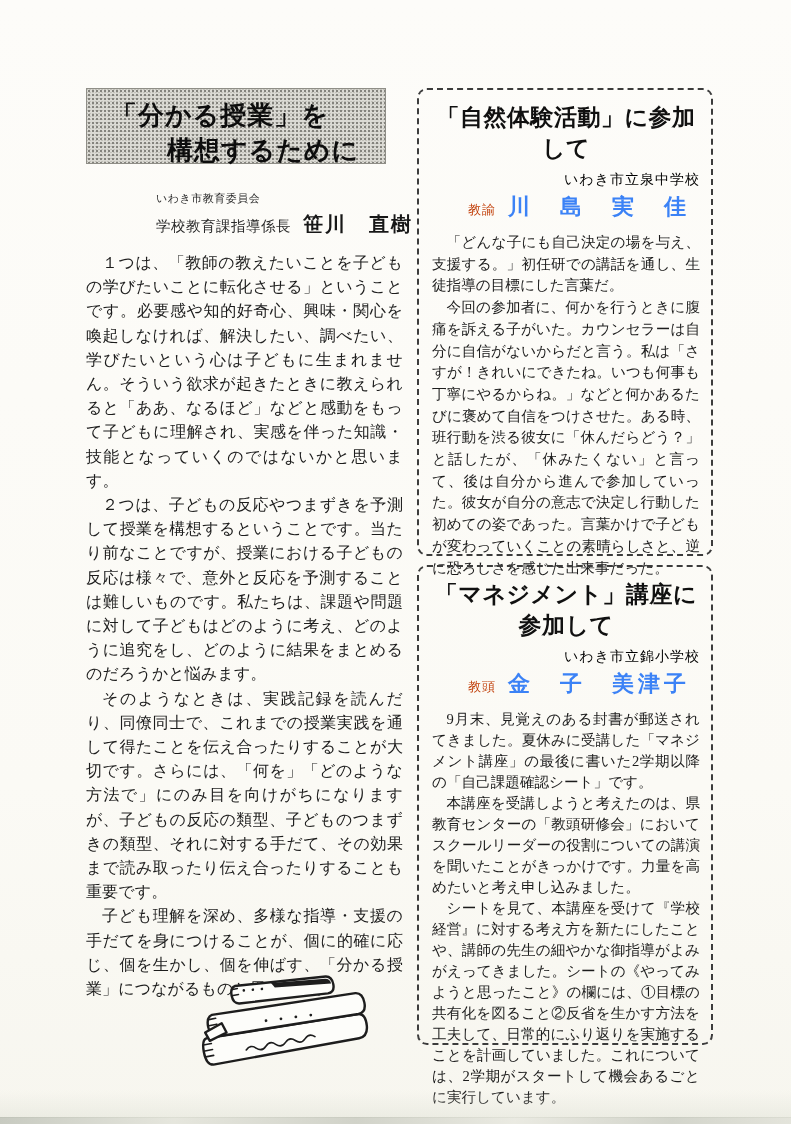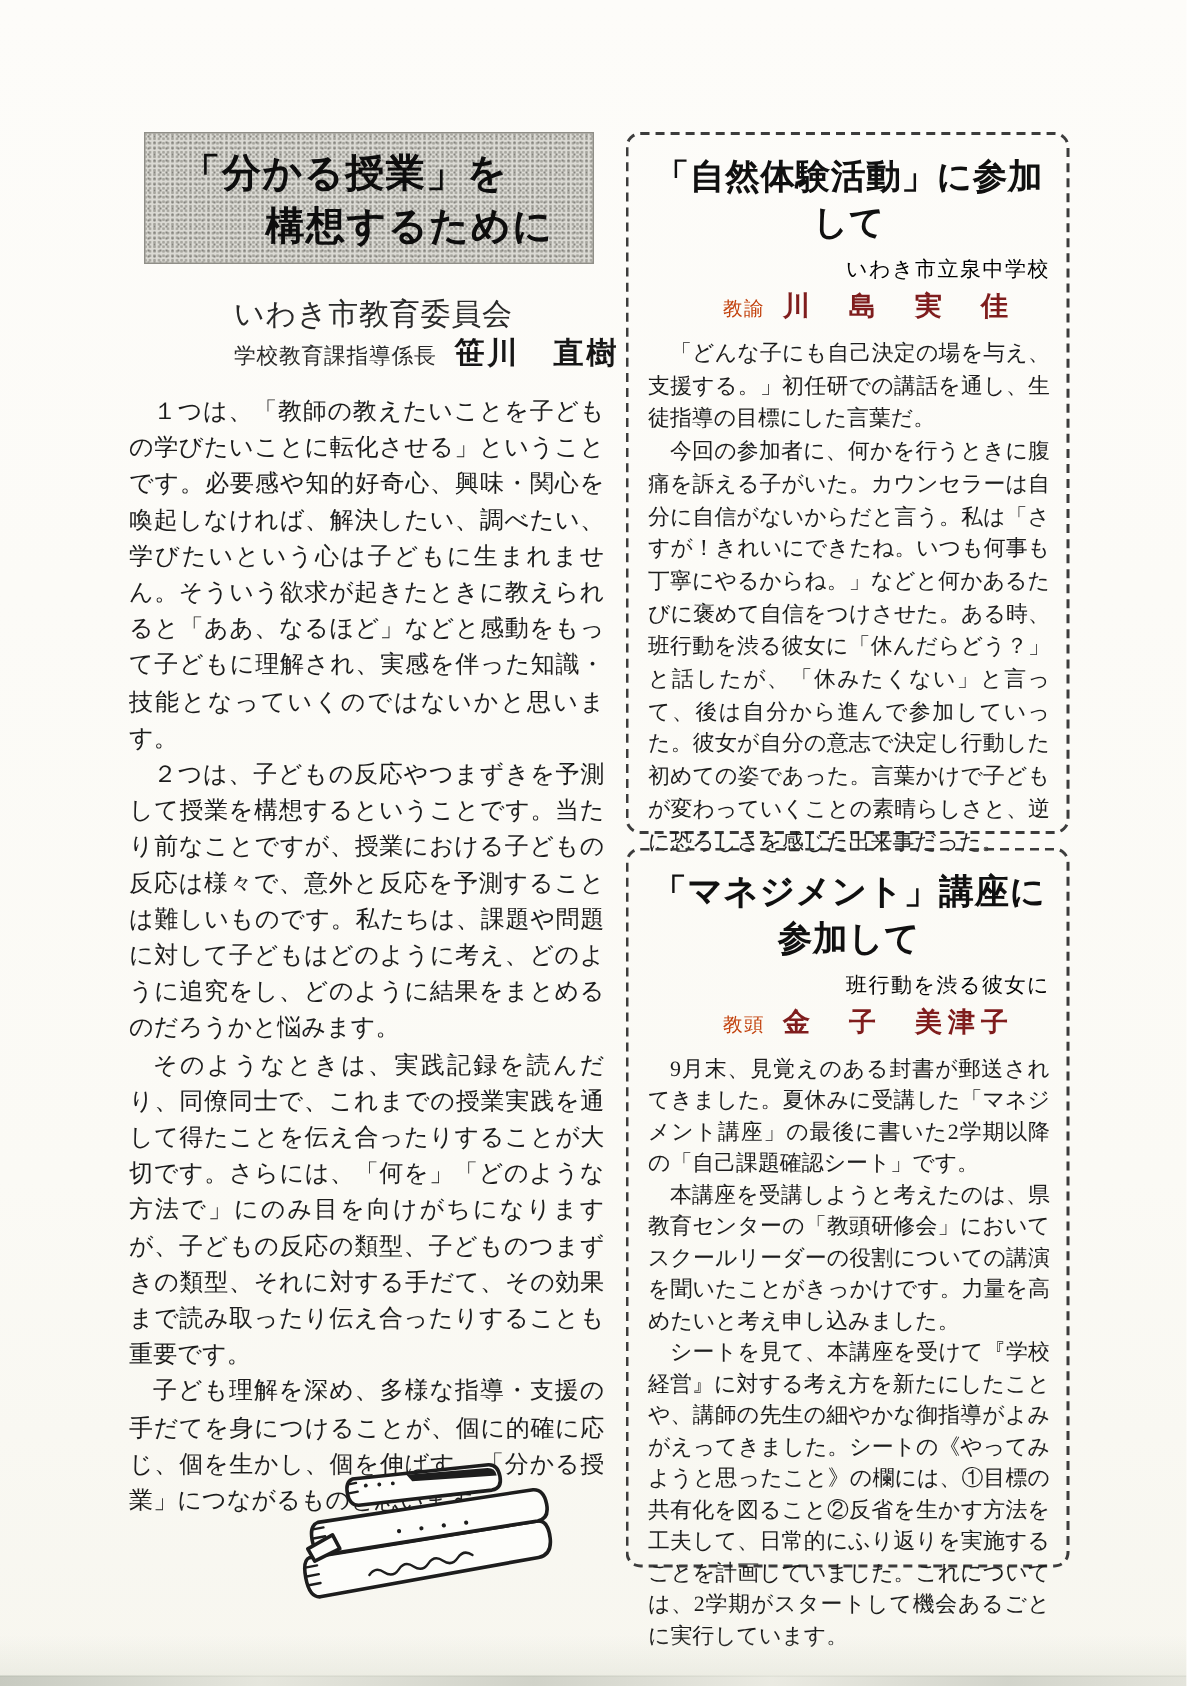--- a/index.html
+++ b/index.html
@@ -7,37 +7,36 @@
     width:791px;height:1124px;position:relative;overflow:hidden;
     background:linear-gradient(180deg,#fdfcf9 0%,#fbfaf5 70%,#f7f6ef 100%);
     font-family:"Liberation Serif", serif;
     color:#1b1b1b;
     -webkit-font-smoothing:antialiased;
   }
   .page{position:absolute;inset:0;}
   
   .left-col{position:absolute;left:86px;top:88px;width:317px;}
   .title-banner{
-    width:300px;height:88px;box-sizing:border-box;
+    width:300px;height:76px;box-sizing:border-box;
     background-color:#dbdad4;
     background-image:
       radial-gradient(circle,#84837d 0.9px,transparent 1.05px),
       radial-gradient(circle,#a6a59e 0.8px,transparent 1px);
     background-size:4px 4px,3px 3px;
     background-position:0 0,1.5px 2px;
     border:1px solid #8f8e87;
     padding:9px 0 0 24px;
     font-family:"Liberation Sans", sans-serif;
     font-weight:700;font-size:26px;line-height:35px;color:#0d0d0d;
     letter-spacing:1px;
-    margin-left:10px;
   }
   .title-line2{padding-left:56px;}
   .byline{margin:22px 0 0 70px;line-height:24px;}
-  .byline-org{font-size:20px;color:#2a2a2a;letter-spacing:0.5px;}
+  .byline-org{font-size:11px;color:#2a2a2a;letter-spacing:0.5px;}
   .byline-role-row{margin-top:2px;white-space:nowrap;}
   .byline-role{font-size:14.5px;color:#2a2a2a;letter-spacing:0.5px;}
   .byline-name{font-size:20px;font-weight:600;letter-spacing:2px;margin-left:8px;color:#171717;}
   .left-body{margin-top:13px;width:317px;}
   .left-body p{
     margin:0;font-size:16px;line-height:24.2px;text-align:justify;
     text-indent:1em;color:#1c1c1c;letter-spacing:0.1px;
   }
   
   .books{position:absolute;left:185px;top:948px;width:210px;height:120px;}
@@ -50,21 +49,21 @@
   .box-1{top:88px;height:468px;}
   .box-2{top:565px;height:480px;}
   .article-title{
     font-family:"Liberation Sans", sans-serif;
     font-weight:700;font-size:23px;color:#101010;
     text-align:center;letter-spacing:0.5px;margin-top:2px;
   }
   .article-school{font-size:14px;text-align:right;margin-top:7px;letter-spacing:1px;color:#000000;}
   .article-name-row{text-align:center;margin-top:3px;padding-left:26px;white-space:nowrap;}
   .article-role{font-size:13px;color:#c2410c;letter-spacing:1px;}
-  .article-name{font-size:18px;font-weight:600;letter-spacing:4px;margin-left:8px;color:#7f1d1d;}
+  .article-name{font-size:22px;font-weight:600;letter-spacing:4px;margin-left:8px;color:#3b82f6;}
   .article-body{margin-top:10px;}
   .article-body p{
     margin:0;font-size:14.6px;line-height:21.7px;text-align:justify;
     text-indent:1em;color:#1c1c1c;
   }
   .box-2 .article-body p{line-height:21px;}
   
   .scan-bottom{
     position:absolute;left:0;bottom:0;width:791px;height:7px;
     background:linear-gradient(90deg,
@@ -139,21 +138,21 @@
       <span class="article-name">川　島　実　佳</span>
     </div>
     <div class="article-body">
       <p>「どんな子にも自己決定の場を与え、支援する。」初任研での講話を通し、生徒指導の目標にした言葉だ。</p>
       <p>今回の参加者に、何かを行うときに腹痛を訴える子がいた。カウンセラーは自分に自信がないからだと言う。私は「さすが！きれいにできたね。いつも何事も丁寧にやるからね。」などと何かあるたびに褒めて自信をつけさせた。ある時、班行動を渋る彼女に「休んだらどう？」と話したが、「休みたくない」と言って、後は自分から進んで参加していった。彼女が自分の意志で決定し行動した初めての姿であった。言葉かけで子どもが変わっていくことの素晴らしさと、逆に恐ろしさを感じた出来事だった。</p>
     </div>
   </div>
 
   <div class="article-box box-2">
     <div class="article-title">「マネジメント」講座に参加して</div>
-    <div class="article-school">班行動を渋る彼女に</div>
+    <div class="article-school">いわき市立錦小学校</div>
     <div class="article-name-row">
       <span class="article-role">教頭</span>
       <span class="article-name">金　子　美津子</span>
     </div>
     <div class="article-body">
       <p>9月末、見覚えのある封書が郵送されてきました。夏休みに受講した「マネジメント講座」の最後に書いた2学期以降の「自己課題確認シート」です。</p>
       <p>本講座を受講しようと考えたのは、県教育センターの「教頭研修会」においてスクールリーダーの役割についての講演を聞いたことがきっかけです。力量を高めたいと考え申し込みました。</p>
       <p>シートを見て、本講座を受けて『学校経営』に対する考え方を新たにしたことや、講師の先生の細やかな御指導がよみがえってきました。シートの《やってみようと思ったこと》の欄には、①目標の共有化を図ること②反省を生かす方法を工夫して、日常的にふり返りを実施することを計画していました。これについては、2学期がスタートして機会あるごとに実行しています。</p>
     </div>
   </div>

